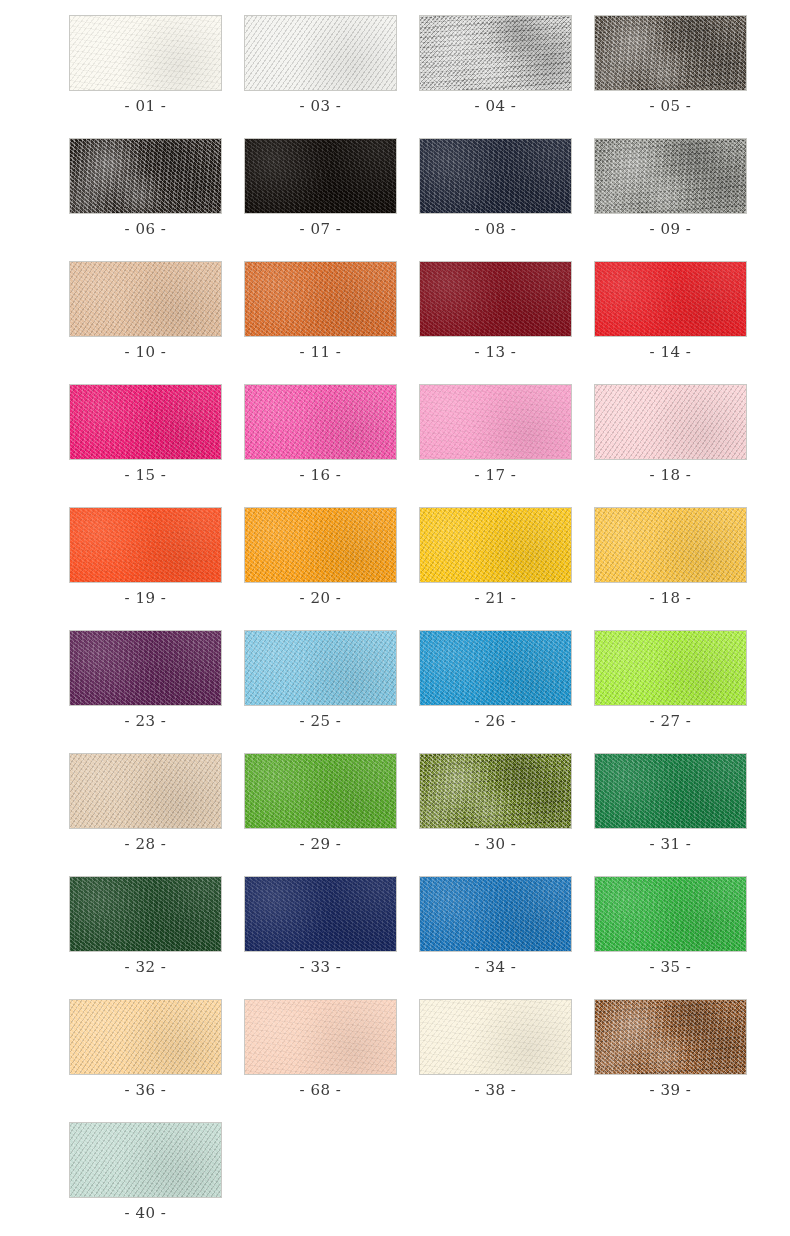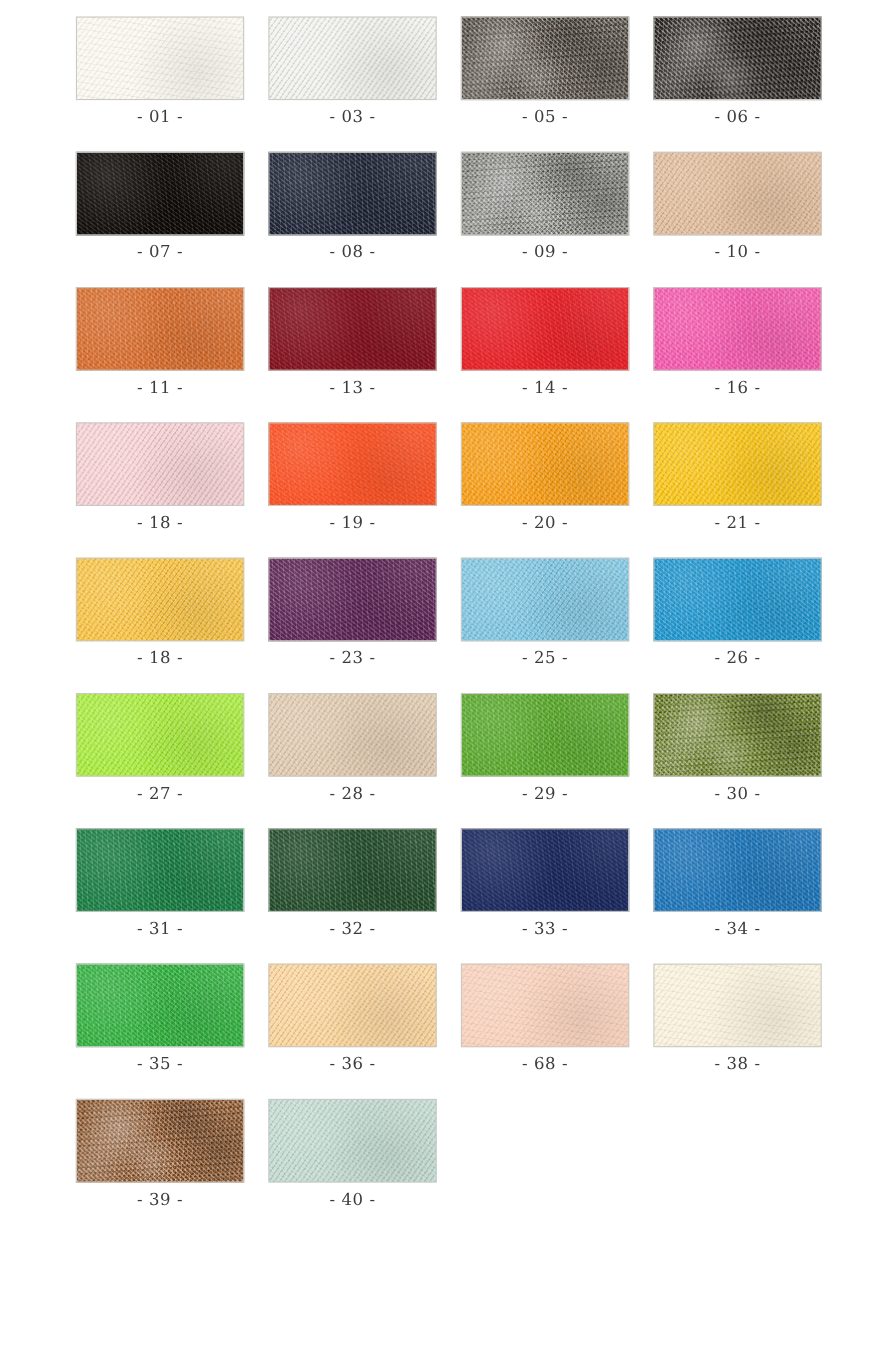--- a/index.html
+++ b/index.html
@@ -116,20 +116,24 @@
 <div id="swatch-grid">
     <div class="swatch-cell">
       <div class="swatch-chip" style="background-color: rgb(251, 249, 240);"></div>
       <div class="swatch-label">- 01 -</div>
     </div>
     <div class="swatch-cell">
       <div class="swatch-chip fibrous" style="background-color: rgb(242, 242, 238);"></div>
       <div class="swatch-label">- 03 -</div>
     </div>
     <div class="swatch-cell">
+      <div class="swatch-chip heather" style="background-color: rgb(210, 210, 208);"></div>
+      <div class="swatch-label">- 04 -</div>
+    </div>
+    <div class="swatch-cell">
       <div class="swatch-chip heather" style="background-color: rgb(92, 83, 73);"></div>
       <div class="swatch-label">- 05 -</div>
     </div>
     <div class="swatch-cell">
       <div class="swatch-chip heather" style="background-color: rgb(43, 37, 32);"></div>
       <div class="swatch-label">- 06 -</div>
     </div>
     <div class="swatch-cell">
       <div class="swatch-chip" style="background-color: rgb(14, 10, 7);"></div>
       <div class="swatch-label">- 07 -</div>
@@ -152,24 +156,32 @@
     </div>
     <div class="swatch-cell">
       <div class="swatch-chip" style="background-color: rgb(128, 13, 26);"></div>
       <div class="swatch-label">- 13 -</div>
     </div>
     <div class="swatch-cell">
       <div class="swatch-chip" style="background-color: rgb(232, 29, 36);"></div>
       <div class="swatch-label">- 14 -</div>
     </div>
     <div class="swatch-cell">
+      <div class="swatch-chip fibrous" style="background-color: rgb(238, 23, 114);"></div>
+      <div class="swatch-label">- 15 -</div>
+    </div>
+    <div class="swatch-cell">
       <div class="swatch-chip fibrous" style="background-color: rgb(247, 86, 172);"></div>
       <div class="swatch-label">- 16 -</div>
     </div>
     <div class="swatch-cell">
+      <div class="swatch-chip" style="background-color: rgb(249, 160, 202);"></div>
+      <div class="swatch-label">- 17 -</div>
+    </div>
+    <div class="swatch-cell">
       <div class="swatch-chip fibrous" style="background-color: rgb(250, 211, 214);"></div>
       <div class="swatch-label">- 18 -</div>
     </div>
     <div class="swatch-cell">
       <div class="swatch-chip" style="background-color: rgb(252, 79, 33);"></div>
       <div class="swatch-label">- 19 -</div>
     </div>
     <div class="swatch-cell">
       <div class="swatch-chip fibrous" style="background-color: rgb(251, 158, 18);"></div>
       <div class="swatch-label">- 20 -</div>

